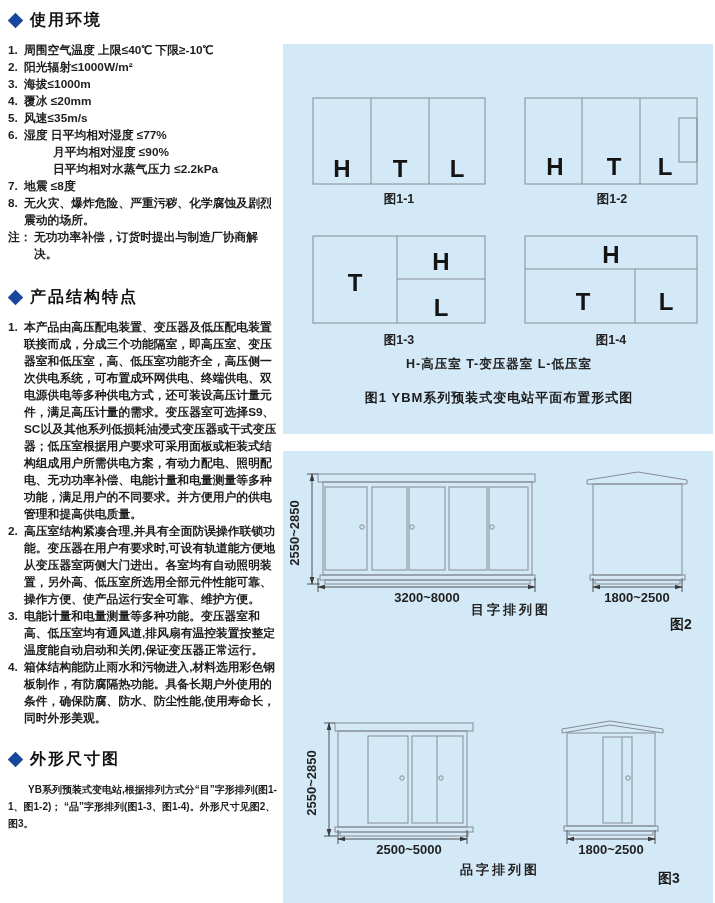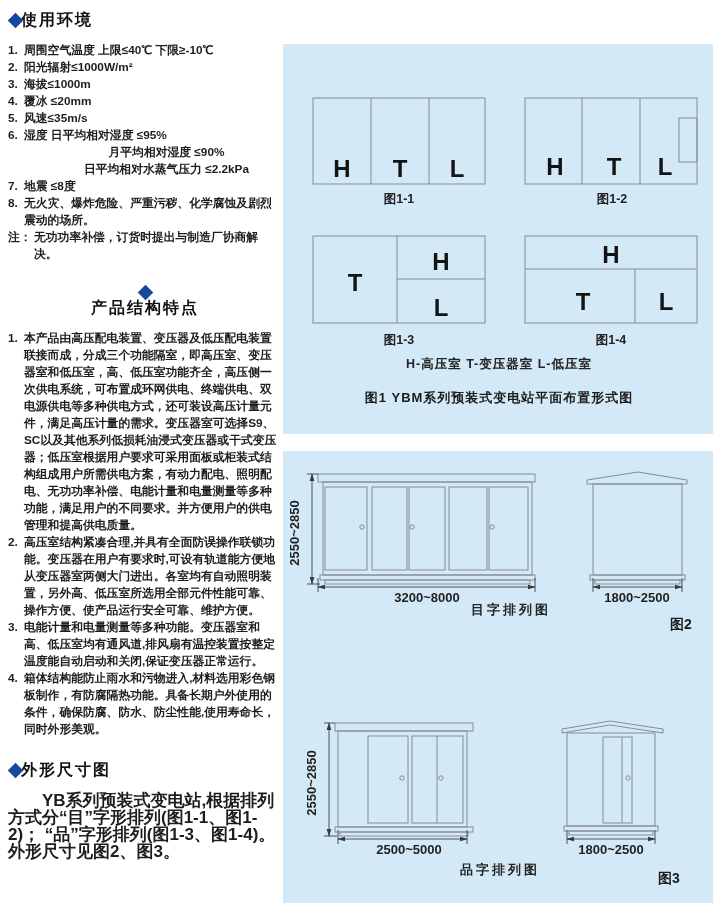--- a/index.html
+++ b/index.html
@@ -2,30 +2,30 @@
 <html><head>
 <meta charset="utf-8">
 <style>
   html,body{margin:0;padding:0;}
   body{
     width:715px;height:903px;position:relative;background:#ffffff;
     font-family:"Liberation Sans", sans-serif;color:#1d1d1d;overflow:hidden;
   }
   
   .left-col{position:absolute;left:8px;top:6px;width:272px;}
-  .sec-head{display:flex;align-items:center;margin:4px 0 11px 2px;}
+  .sec-head{display:flex;align-items:center;gap:9px;margin:4px 0 11px 2px;}
   .diamond{width:11px;height:11px;background:#17489c;transform:rotate(45deg);flex:0 0 11px;}
   .sec-title{font-size:16px;font-weight:bold;color:#111;letter-spacing:2px;}
   .item{display:flex;font-size:11.8px;line-height:17px;font-weight:600;}
   .item .num{flex:0 0 16px;}
   .item .num.wide{flex:0 0 26px;}
   .item .txt{flex:1;}
-  .sub{padding-left:29px;text-align:center;}
+  .sub{padding-left:29px;}
   .note{margin-top:0px;}
-  .indent-para{font-size:17px;line-height:17px;font-weight:600;margin:0;text-indent:2em;}
+  .indent-para{font-size:10px;line-height:17px;font-weight:600;margin:0;text-indent:2em;}
   .features .item{margin-bottom:0px;}
   
   .panel{position:absolute;left:283px;width:430px;background:#d4e9f7;}
   #panel1{top:44px;height:390px;}
   #panel2{top:451px;height:518px;}
   svg{display:block;}
   svg text{font-family:"Liberation Sans", sans-serif;}
   .ol{fill:none;stroke:#848c95;stroke-width:1;}
   .dl{stroke:#3f3f3f;stroke-width:0.9;fill:none;}
   .cell-letter{font-size:24px;font-weight:bold;fill:#141414;text-anchor:middle;}
@@ -63,40 +63,40 @@
       <span class="num">4.</span>
       <div class="txt">覆冰 ≤20mm</div>
     </div>
     <div class="item">
       <span class="num">5.</span>
       <div class="txt">风速≤35m/s</div>
     </div>
     <div class="item">
       <span class="num">6.</span>
       <div class="txt">
-        <div>湿度  日平均相对湿度 ≤95%</div>
+        <div>湿度  日平均相对湿度 ≤77%</div>
         <div class="sub">月平均相对湿度 ≤90%</div>
         <div class="sub">日平均相对水蒸气压力 ≤2.2kPa</div>
       </div>
     </div>
     <div class="item">
       <span class="num">7.</span>
       <div class="txt">地震  ≤8度</div>
     </div>
     <div class="item">
       <span class="num">8.</span>
       <div class="txt">无火灾、爆炸危险、严重污秽、化学腐蚀及剧烈震动的场所。</div>
     </div>
     <div class="item note">
       <span class="num wide">注：</span>
       <div class="txt">无功功率补偿，订货时提出与制造厂协商解决。</div>
     </div>
   </div>
 
-  <div class="sec-head" style="margin-top:24px;flex-direction:column;">
+  <div class="sec-head" style="margin-top:24px;">
     <span class="diamond"></span>
     <span class="sec-title">产品结构特点</span>
   </div>
 
   <div class="features">
     <div class="item">
       <span class="num">1.</span>
       <div class="txt">本产品由高压配电装置、变压器及低压配电装置联接而成，分成三个功能隔室，即高压室、变压器室和低压室，高、低压室功能齐全，高压侧一次供电系统，可布置成环网供电、终端供电、双电源供电等多种供电方式，还可装设高压计量元件，满足高压计量的需求。变压器室可选择S9、SC以及其他系列低损耗油浸式变压器或干式变压器；低压室根据用户要求可采用面板或柜装式结构组成用户所需供电方案，有动力配电、照明配电、无功功率补偿、电能计量和电量测量等多种功能，满足用户的不同要求。并方便用户的供电管理和提高供电质量。</div>
     </div>
     <div class="item">

